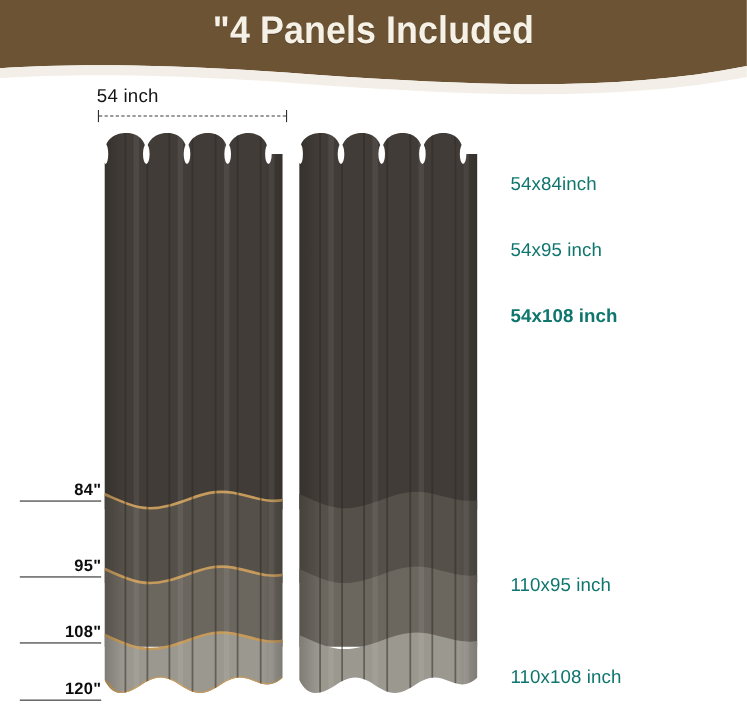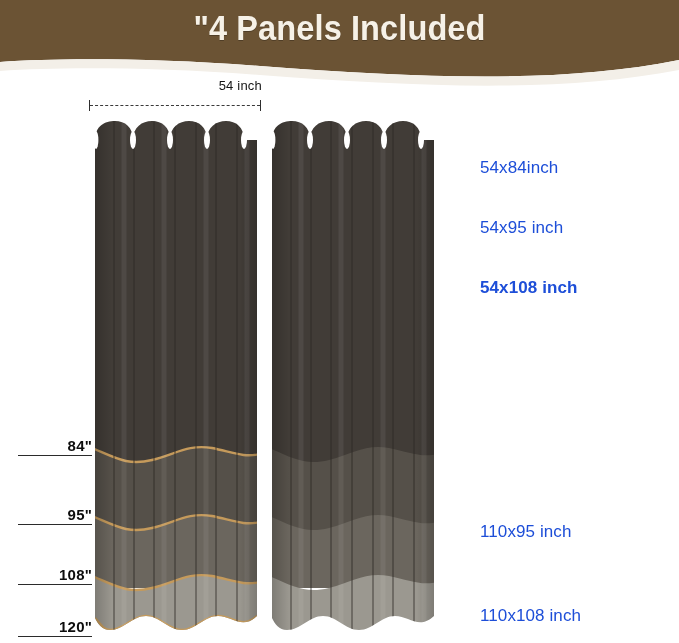--- a/index.html
+++ b/index.html
@@ -21,42 +21,42 @@
     font-size:35px;font-weight:700;letter-spacing:.1px;
     font-family:"Liberation Sans","DejaVu Sans",sans-serif;
     transform:scaleX(.93);transform-origin:center center;
     text-shadow:0 1px 0 rgba(0,0,0,.25);
     white-space:nowrap;
   }
 
   
   #dim-wrap{position:absolute;left:88px;top:78px;width:174px;height:28px;}
   #dim-label{
-    position:absolute;left:0;top:0;width:174px;text-align:right;
-    font-size:13px;color:#141414;letter-spacing:.2px;
+    position:absolute;left:0;top:0;width:174px;text-align:left;
+    font-size:17px;color:#141414;letter-spacing:.2px;
   }
   #dim-line{position:absolute;left:0;top:22px;width:174px;height:11px;}
   #dim-line .bar{
     position:absolute;left:2px;top:5px;width:170px;height:0;
     border-top:1px dashed #3a3a3a;
   }
   #dim-line .cap{position:absolute;top:0;width:1px;height:11px;background:#2e2e2e;}
   #dim-line .cap.l{left:1px;}
   #dim-line .cap.r{right:1px;}
 
   
   .curtain{position:absolute;}
   .curtain svg{display:block;}
 
   
   .tick{position:absolute;text-align:right;font-size:15px;font-weight:700;color:#0d0d0d;letter-spacing:.2px;}
   .tick .rule{display:block;height:1px;background:#2b2b2b;margin-top:1px;}
 
   
-  .size-label{position:absolute;left:480px;font-size:17px;color:#1d4ed8;letter-spacing:.1px;white-space:nowrap;}
+  .size-label{position:absolute;left:464px;font-size:17px;color:#0f766e;letter-spacing:.1px;white-space:nowrap;}
 </style>
 </head>
 <body>
 
 <div id="stage">
 
   <div id="banner">
     <svg viewBox="0 0 679 92" preserveAspectRatio="none">
       <path d="M0,0 H679 V60 C560,84 420,78 260,66 C150,58 60,58 0,62 Z" fill="#6B5334"></path>
       <path d="M0,62 C60,58 150,58 260,66 C420,78 560,84 679,60 L679,70 C560,93 420,87 260,75 C150,67 60,67 0,71 Z" fill="#F3EFE8"></path>

